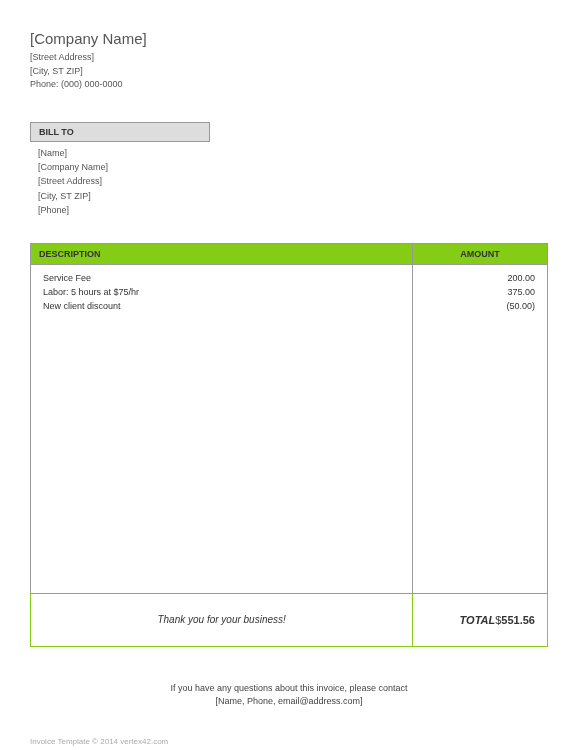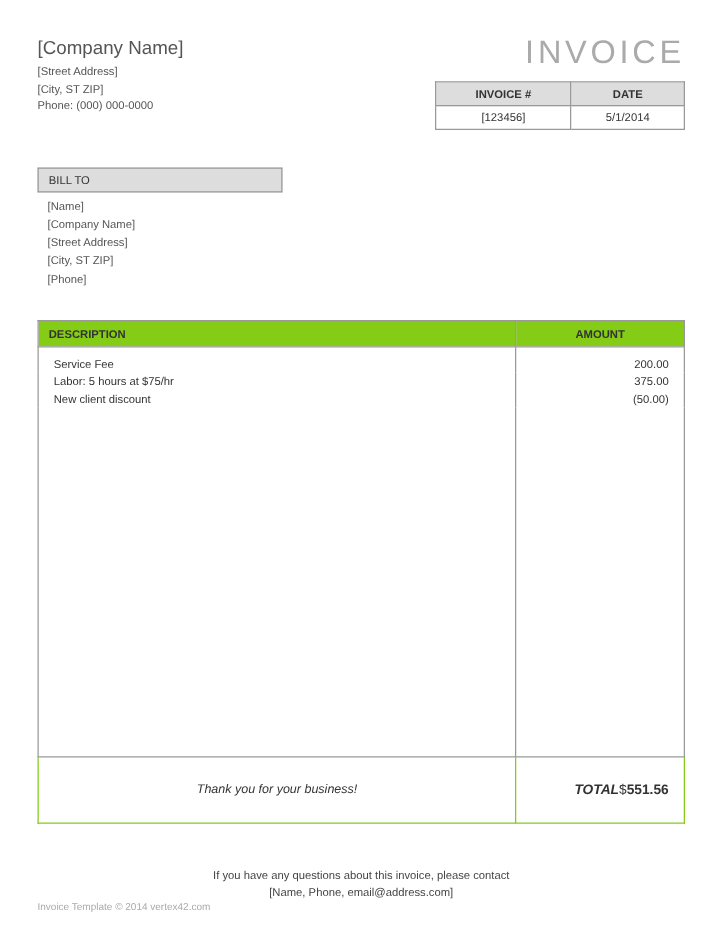--- a/index.html
+++ b/index.html
@@ -15,64 +15,49 @@
   }
   .header { display: flex; justify-content: space-between; align-items: flex-start; margin-bottom: 8px; }
   .company-block { flex: 1; }
   .company-name { font-size: 15px; color: #555; margin-bottom: 4px; }
   .company-line { font-size: 9px; color: #555; line-height: 1.5; }
   .invoice-title { font-size: 26px; letter-spacing: 3px; color: #aaa; font-weight: 400; text-align: right; margin-top: -4px; }
   .meta-table { border-collapse: collapse; width: 200px; margin-left: auto; margin-top: 8px; }
   .meta-table th { background: #ddd; border: 1px solid #999; font-size: 9px; font-weight: bold; padding: 4px 6px; text-align: center; color: #333; }
   .meta-table td { border: 1px solid #999; font-size: 9px; padding: 4px 6px; text-align: center; }
   .billto-section { margin-top: 30px; }
-  .billto-header { background: #ddd; border: 1px solid #999; width: 196px; padding: 4px 8px; font-size: 9px; font-weight: normal; color: #333; }
+  .billto-header { background: #ddd; border: 1px solid #999; width: 180px; padding: 4px 8px; font-size: 9px; font-weight: bold; color: #333; }
   .billto-body { padding: 4px 8px; font-size: 9px; color: #555; line-height: 1.6; }
   .items-table { border-collapse: collapse; width: 100%; margin-top: 22px; }
   .items-table th { background: #84cc16; border: 1px solid #999; font-size: 9px; font-weight: bold; padding: 5px 8px; text-align: left; color: #333; }
   .items-table th.amt { text-align: center; width: 110px; }
   .items-table td { border-left: 1px solid #999; border-right: 1px solid #999; font-size: 9px; padding: 2px 12px; vertical-align: top; }
   .items-table td.amt { text-align: right; }
   .items-table tr.spacer td { height: 280px; border-bottom: 1px solid #999; }
   .items-table tr.first-item td { padding-top: 8px; }
   .total-row td { border: 1px solid #84cc16; padding: 20px 12px; font-size: 11px; }
   .total-row .thanks { font-style: italic; text-align: center; font-size: 10px; }
   .total-row .total-label { font-weight: bold; text-align: right; width: 70px; font-style: italic; }
   .total-row .total-val { font-weight: bold; text-align: right; }
   .total-wrap { display: flex; justify-content: space-between; align-items: center; }
   .footnote { text-align: center; font-size: 9px; color: #444; margin-top: 35px; line-height: 1.5; }
-  .copyright { position: absolute; bottom: 20px; left: 30px; font-size: 8px; color: #aaa; }
+  .copyright { position: absolute; bottom: 4px; left: 30px; font-size: 8px; color: #aaa; }
 </style>
 </head>
 <body>
 
 <div class="header">
   <div class="company-block">
     <div class="company-name">[Company Name]</div>
     <div class="company-line">[Street Address]</div>
     <div class="company-line">[City, ST  ZIP]</div>
     <div class="company-line">
       <span>Phone:</span>
       <span>(000) 000-0000</span>
     </div>
-  </div>
-  <div>
-    <div class="invoice-title">INVOICE</div>
-    <table class="meta-table">
-      <tbody>
-          <tr>
-        <th>INVOICE #</th>
-        <th>DATE</th>
-      </tr>
-      <tr>
-        <td>[123456]</td>
-        <td>5/1/2014</td>
-      </tr>
-    </tbody>
-      </table>
   </div>
 </div>
 
 <div class="billto-section">
   <div class="billto-header">BILL TO</div>
   <div class="billto-body">
     <div>[Name]</div>
     <div>[Company Name]</div>
     <div>[Street Address]</div>
     <div>[City, ST  ZIP]</div>

